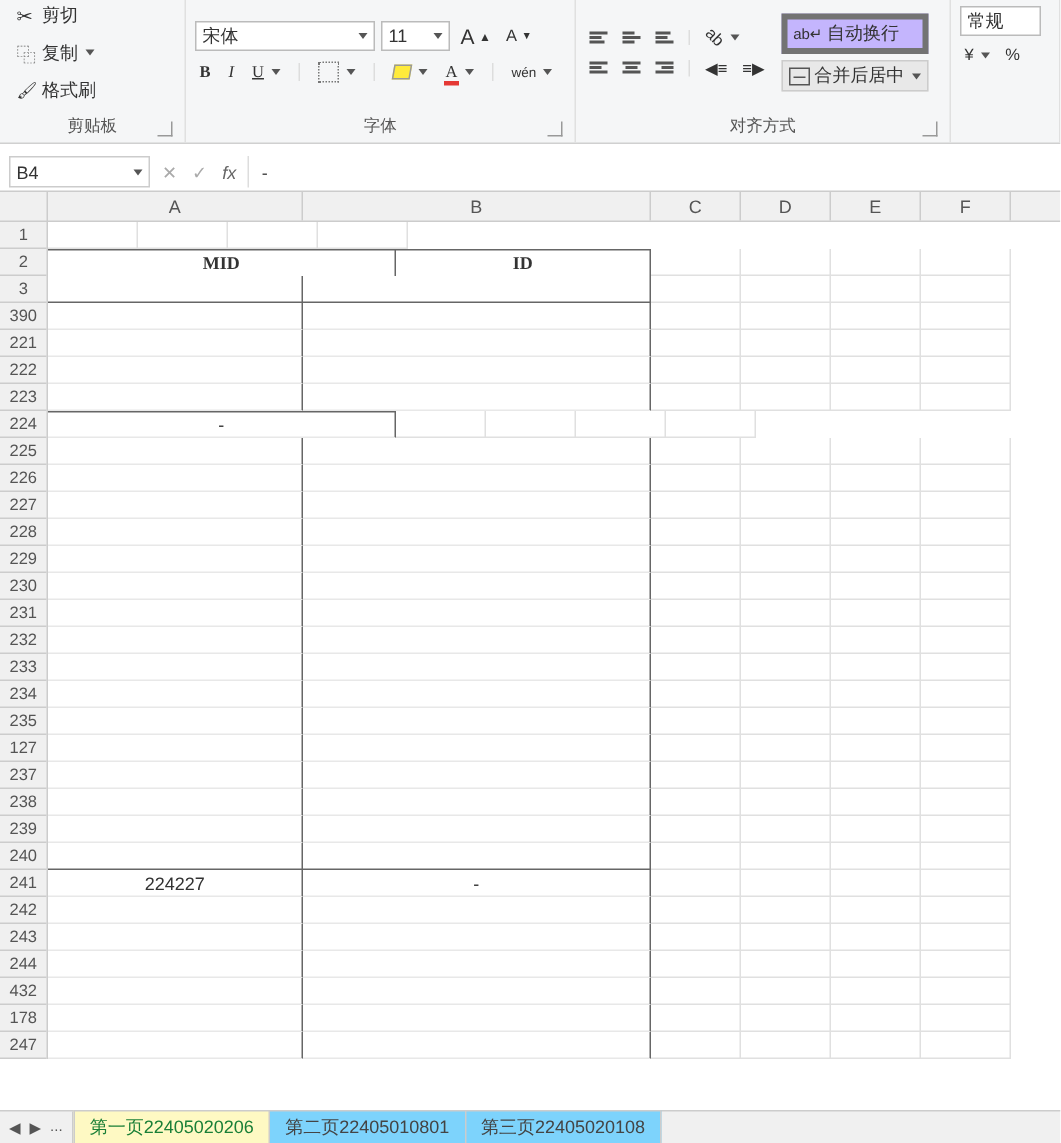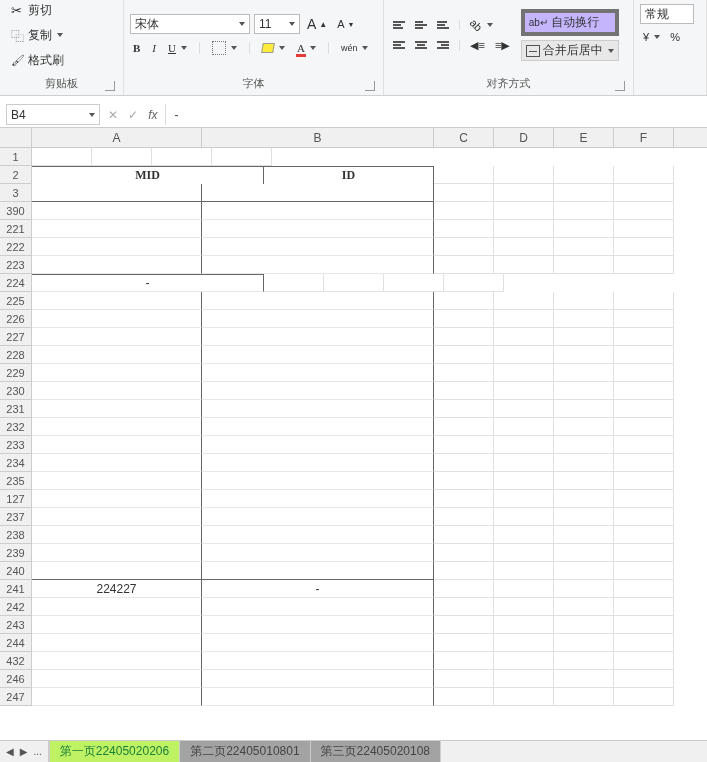--- a/index.html
+++ b/index.html
@@ -67,22 +67,22 @@
 .cell.bb { border-bottom: 1px solid #666; }
 .cell.br { border-right: 1px solid #666; }
 .cell.bt { border-top: 1px solid #666; }
 .cell.ctr { justify-content: center; }
 
 
 .sheet-bar { position: absolute; bottom: 0; left: 0; right: 0; height: 22px; background: #f0f0f0; border-top: 1px solid #ccc; display: flex; align-items: stretch; }
 .nav-btns { display: flex; align-items: center; padding: 0 6px; gap: 6px; color: #555; border-right: 1px solid #ccc; }
 .nav-btns span { font-size: 10px; }
 .tabs { display: flex; align-items: flex-end; }
-.tab { padding: 2px 10px; border: 1px solid #ccc; border-bottom: none; background: #a3a3a3; font-size: 12px; color: #444; margin-right: -1px; }
-.tab.active { background: #bef264; color: #1a7f37; border-bottom: 1px solid #fff; position: relative; top: 1px; }
+.tab { padding: 2px 10px; border: 1px solid #ccc; border-bottom: none; background: #7dd3fc; font-size: 12px; color: #444; margin-right: -1px; }
+.tab.active { background: #fef9c3; color: #1a7f37; border-bottom: 1px solid #fff; position: relative; top: 1px; }
 </style>
 </head>
 <body>
 
 <div class="ribbon">
 
   <div class="group" style="width:124px">
     <div class="row" style="height:66px">
       <div class="col" style="justify-content:flex-start;gap:4px">
         <div class="btn">
@@ -288,21 +288,21 @@
       <div class="rh">127</div>
       <div class="rh">237</div>
       <div class="rh">238</div>
       <div class="rh">239</div>
       <div class="rh">240</div>
       <div class="rh">241</div>
       <div class="rh">242</div>
       <div class="rh">243</div>
       <div class="rh">244</div>
       <div class="rh">432</div>
-      <div class="rh">246</div>
+      <div class="rh">178</div>
       <div class="rh">247</div>
     </div>
   <div class="cells" id="cells">
       <div class="crow">
         <div class="cell" style="width: 60px;"></div>
         <div class="cell" style="width: 60px;"></div>
         <div class="cell" style="width: 60px;"></div>
         <div class="cell" style="width: 60px;"></div>
       </div>
       <div class="crow" style="height: 18px;">

